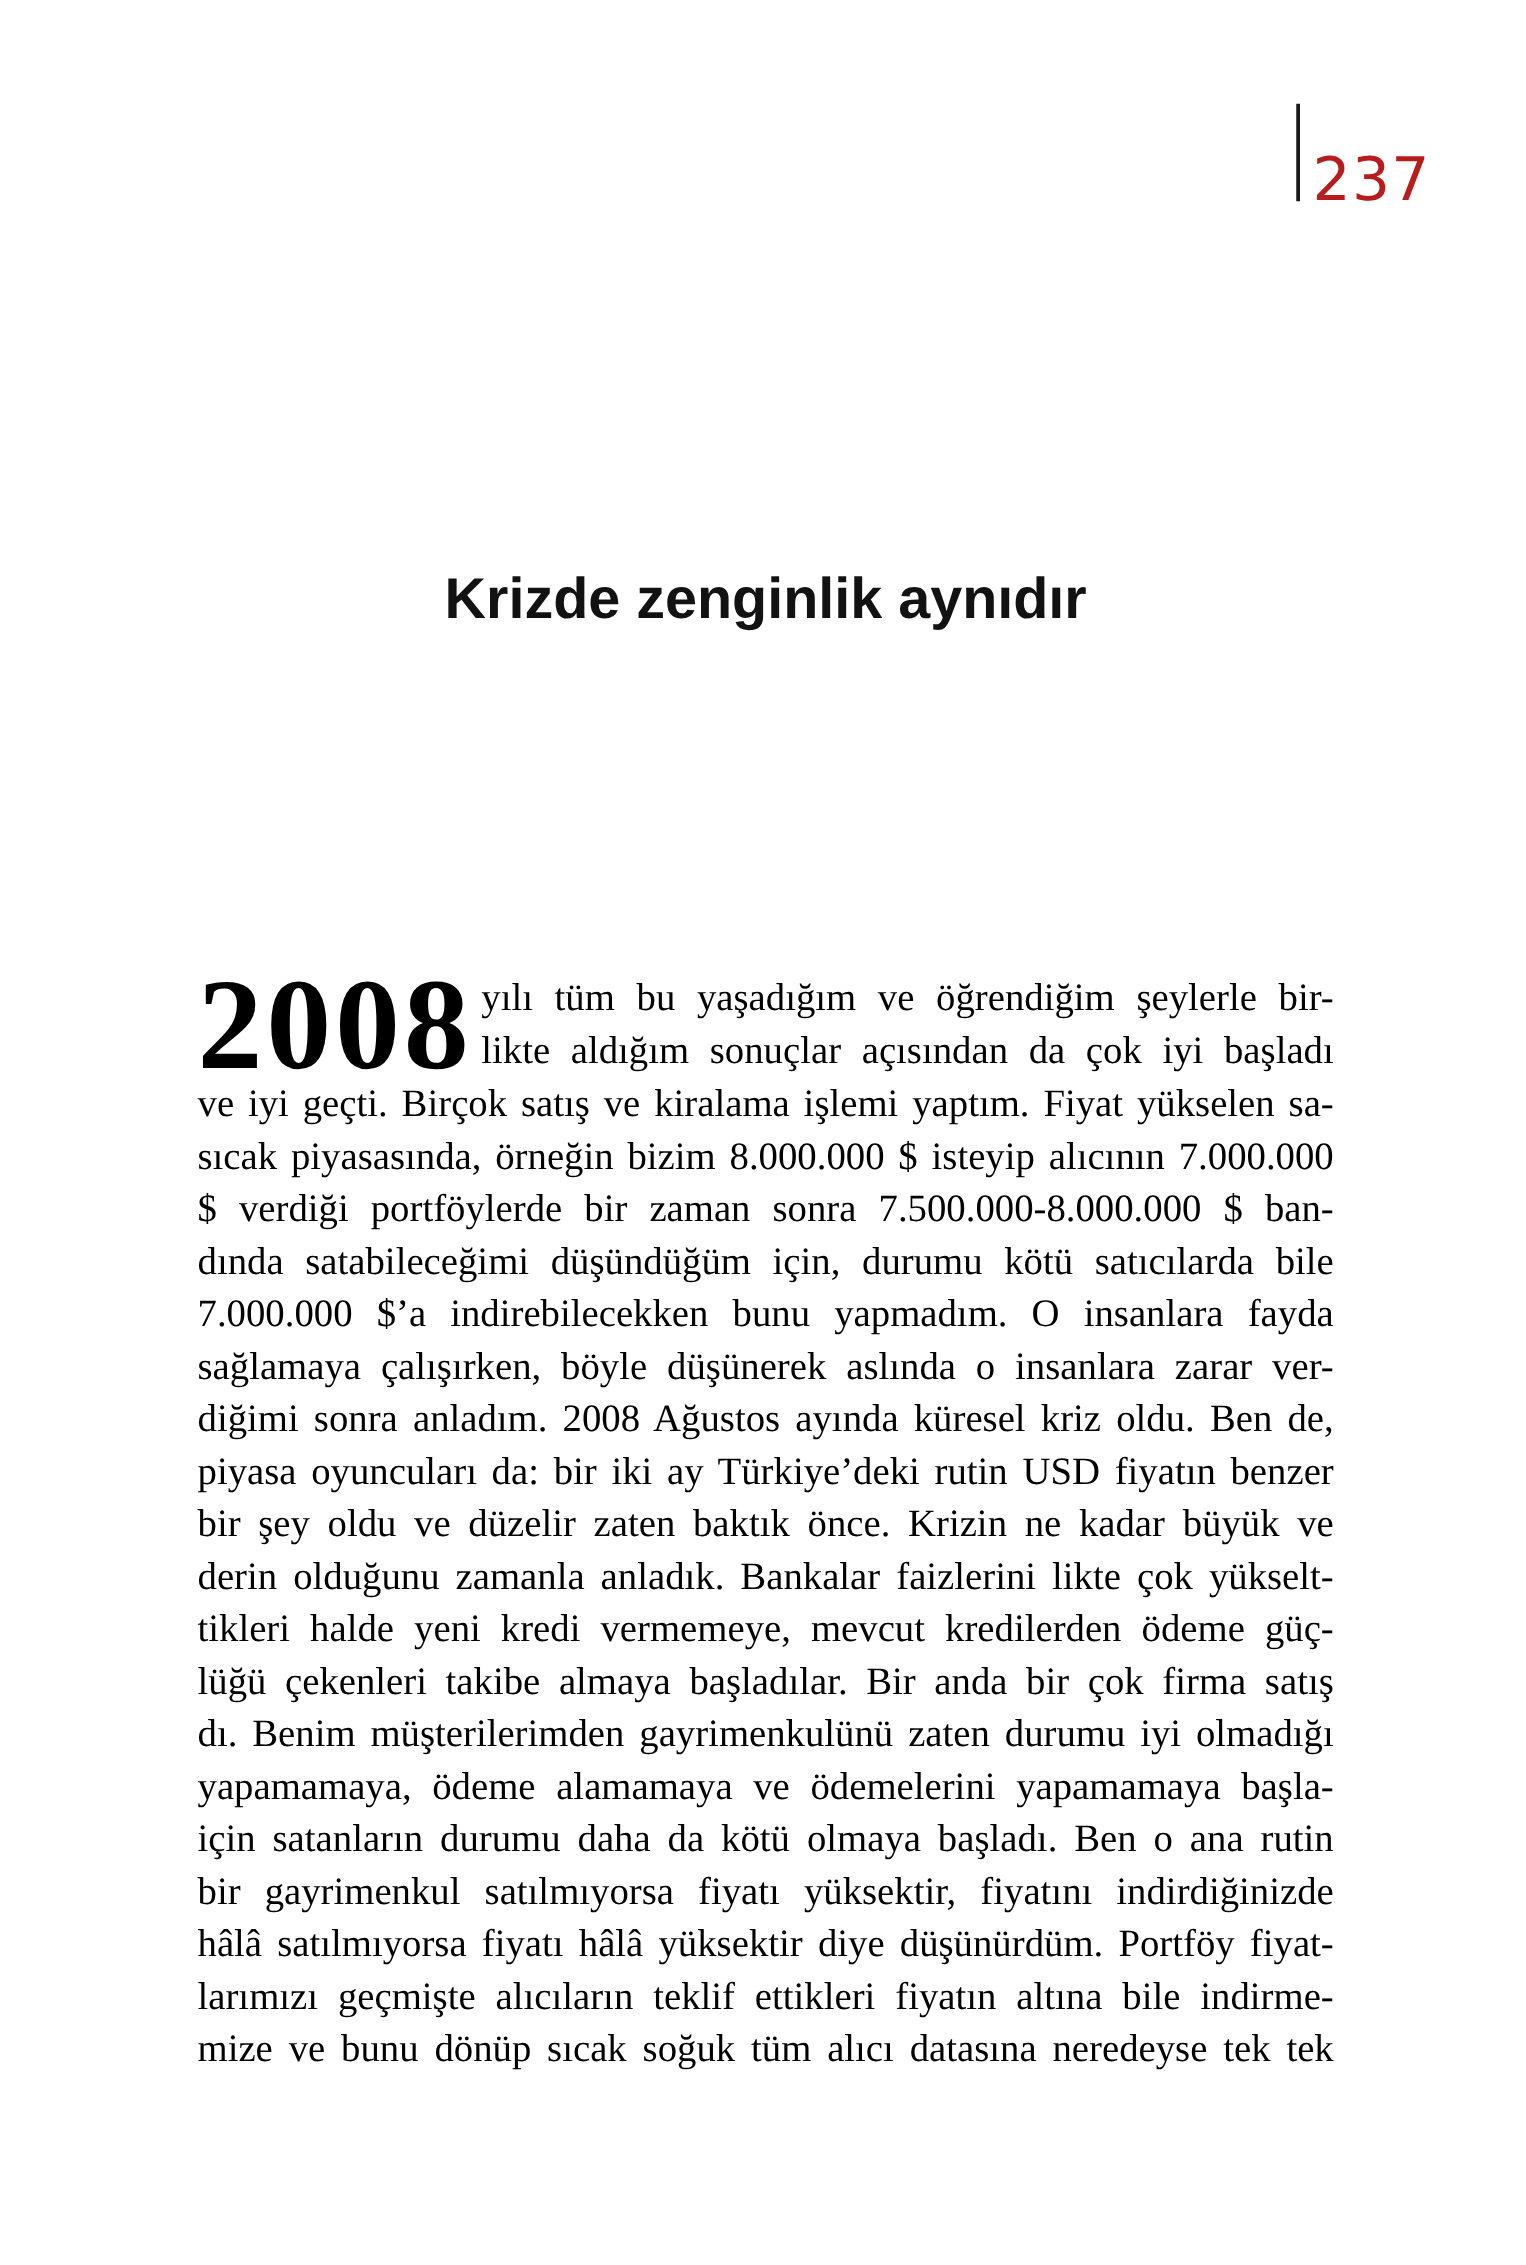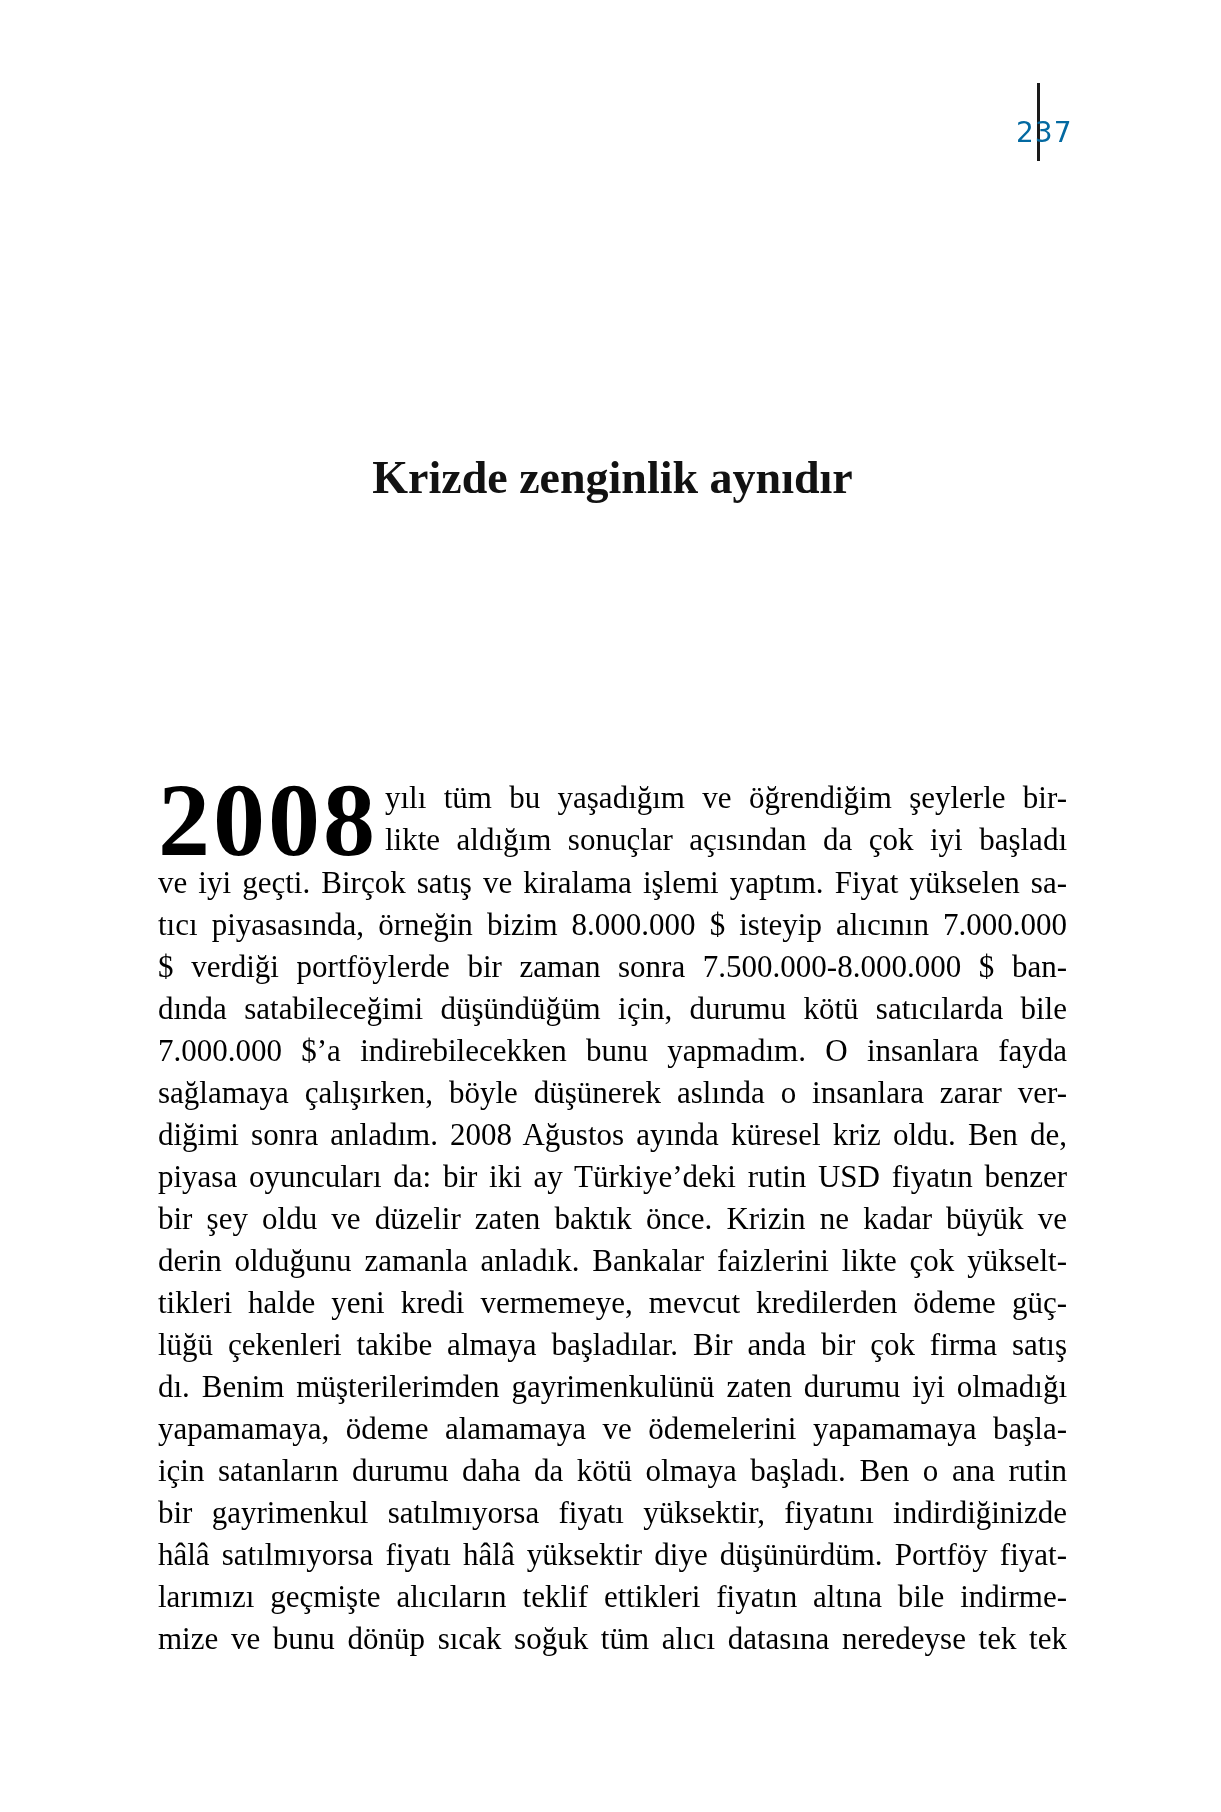--- a/index.html
+++ b/index.html
@@ -21,37 +21,37 @@
   .pagenum-rule {
     position: absolute;
     left: 1037px;
     top: 83px;
     width: 3px;
     height: 78px;
     background: #1a1a1a;
   }
   .pagenum {
     position: absolute;
-    left: 1016px;
+    left: 1050px;
     top: 116px;
     font-family: "DejaVu Sans", "Liberation Sans", sans-serif;
-    font-size: 28px;
+    font-size: 48px;
     font-weight: 400;
     letter-spacing: 1px;
-    color: #0369a1;
+    color: #b91c1c;
   }
 
   
   .chapter-title {
     position: absolute;
     left: 158px;
     top: 446px;
     width: 909px;
     text-align: center;
-    font-family: Liberation Serif, serif;
+    font-family: Liberation Sans, sans-serif;
     font-weight: bold;
     font-size: 46px;
     line-height: 64px;
     color: #121212;
     letter-spacing: 0px;
   }
 
   
   .body-text {
     position: absolute;
@@ -94,21 +94,21 @@
     <div>Krizde zenginlik aynıdır</div>
   </div>
 
   <div class="body-text">
     <div class="opening">
       <span class="dropcap">2008</span>
       <div class="jline">yılı tüm bu yaşadığım ve öğrendiğim şeylerle bir-</div>
       <div class="jline">likte aldığım sonuçlar açısından da çok iyi başladı</div>
     </div>
     <div class="jline">ve iyi geçti. Birçok satış ve kiralama işlemi yaptım. Fiyat yükselen sa-</div>
-    <div class="jline">tıcı piyasasında, örneğin bizim 8.000.000 $ isteyip alıcının 7.000.000</div>
+    <div class="jline">sıcak piyasasında, örneğin bizim 8.000.000 $ isteyip alıcının 7.000.000</div>
     <div class="jline">$ verdiği portföylerde bir zaman sonra 7.500.000-8.000.000 $ ban-</div>
     <div class="jline">dında satabileceğimi düşündüğüm için, durumu kötü satıcılarda bile</div>
     <div class="jline">7.000.000 $’a indirebilecekken bunu yapmadım. O insanlara fayda</div>
     <div class="jline">sağlamaya çalışırken, böyle düşünerek aslında o insanlara zarar ver-</div>
     <div class="jline">diğimi sonra anladım. 2008 Ağustos ayında küresel kriz oldu. Ben de,</div>
     <div class="jline">piyasa oyuncuları da: bir iki ay Türkiye’deki rutin USD fiyatın benzer</div>
     <div class="jline">bir şey oldu ve düzelir zaten baktık önce. Krizin ne kadar büyük ve</div>
     <div class="jline">derin olduğunu zamanla anladık. Bankalar faizlerini likte çok yükselt-</div>
     <div class="jline">tikleri halde yeni kredi vermemeye, mevcut kredilerden ödeme güç-</div>
     <div class="jline">lüğü çekenleri takibe almaya başladılar. Bir anda bir çok firma satış</div>

